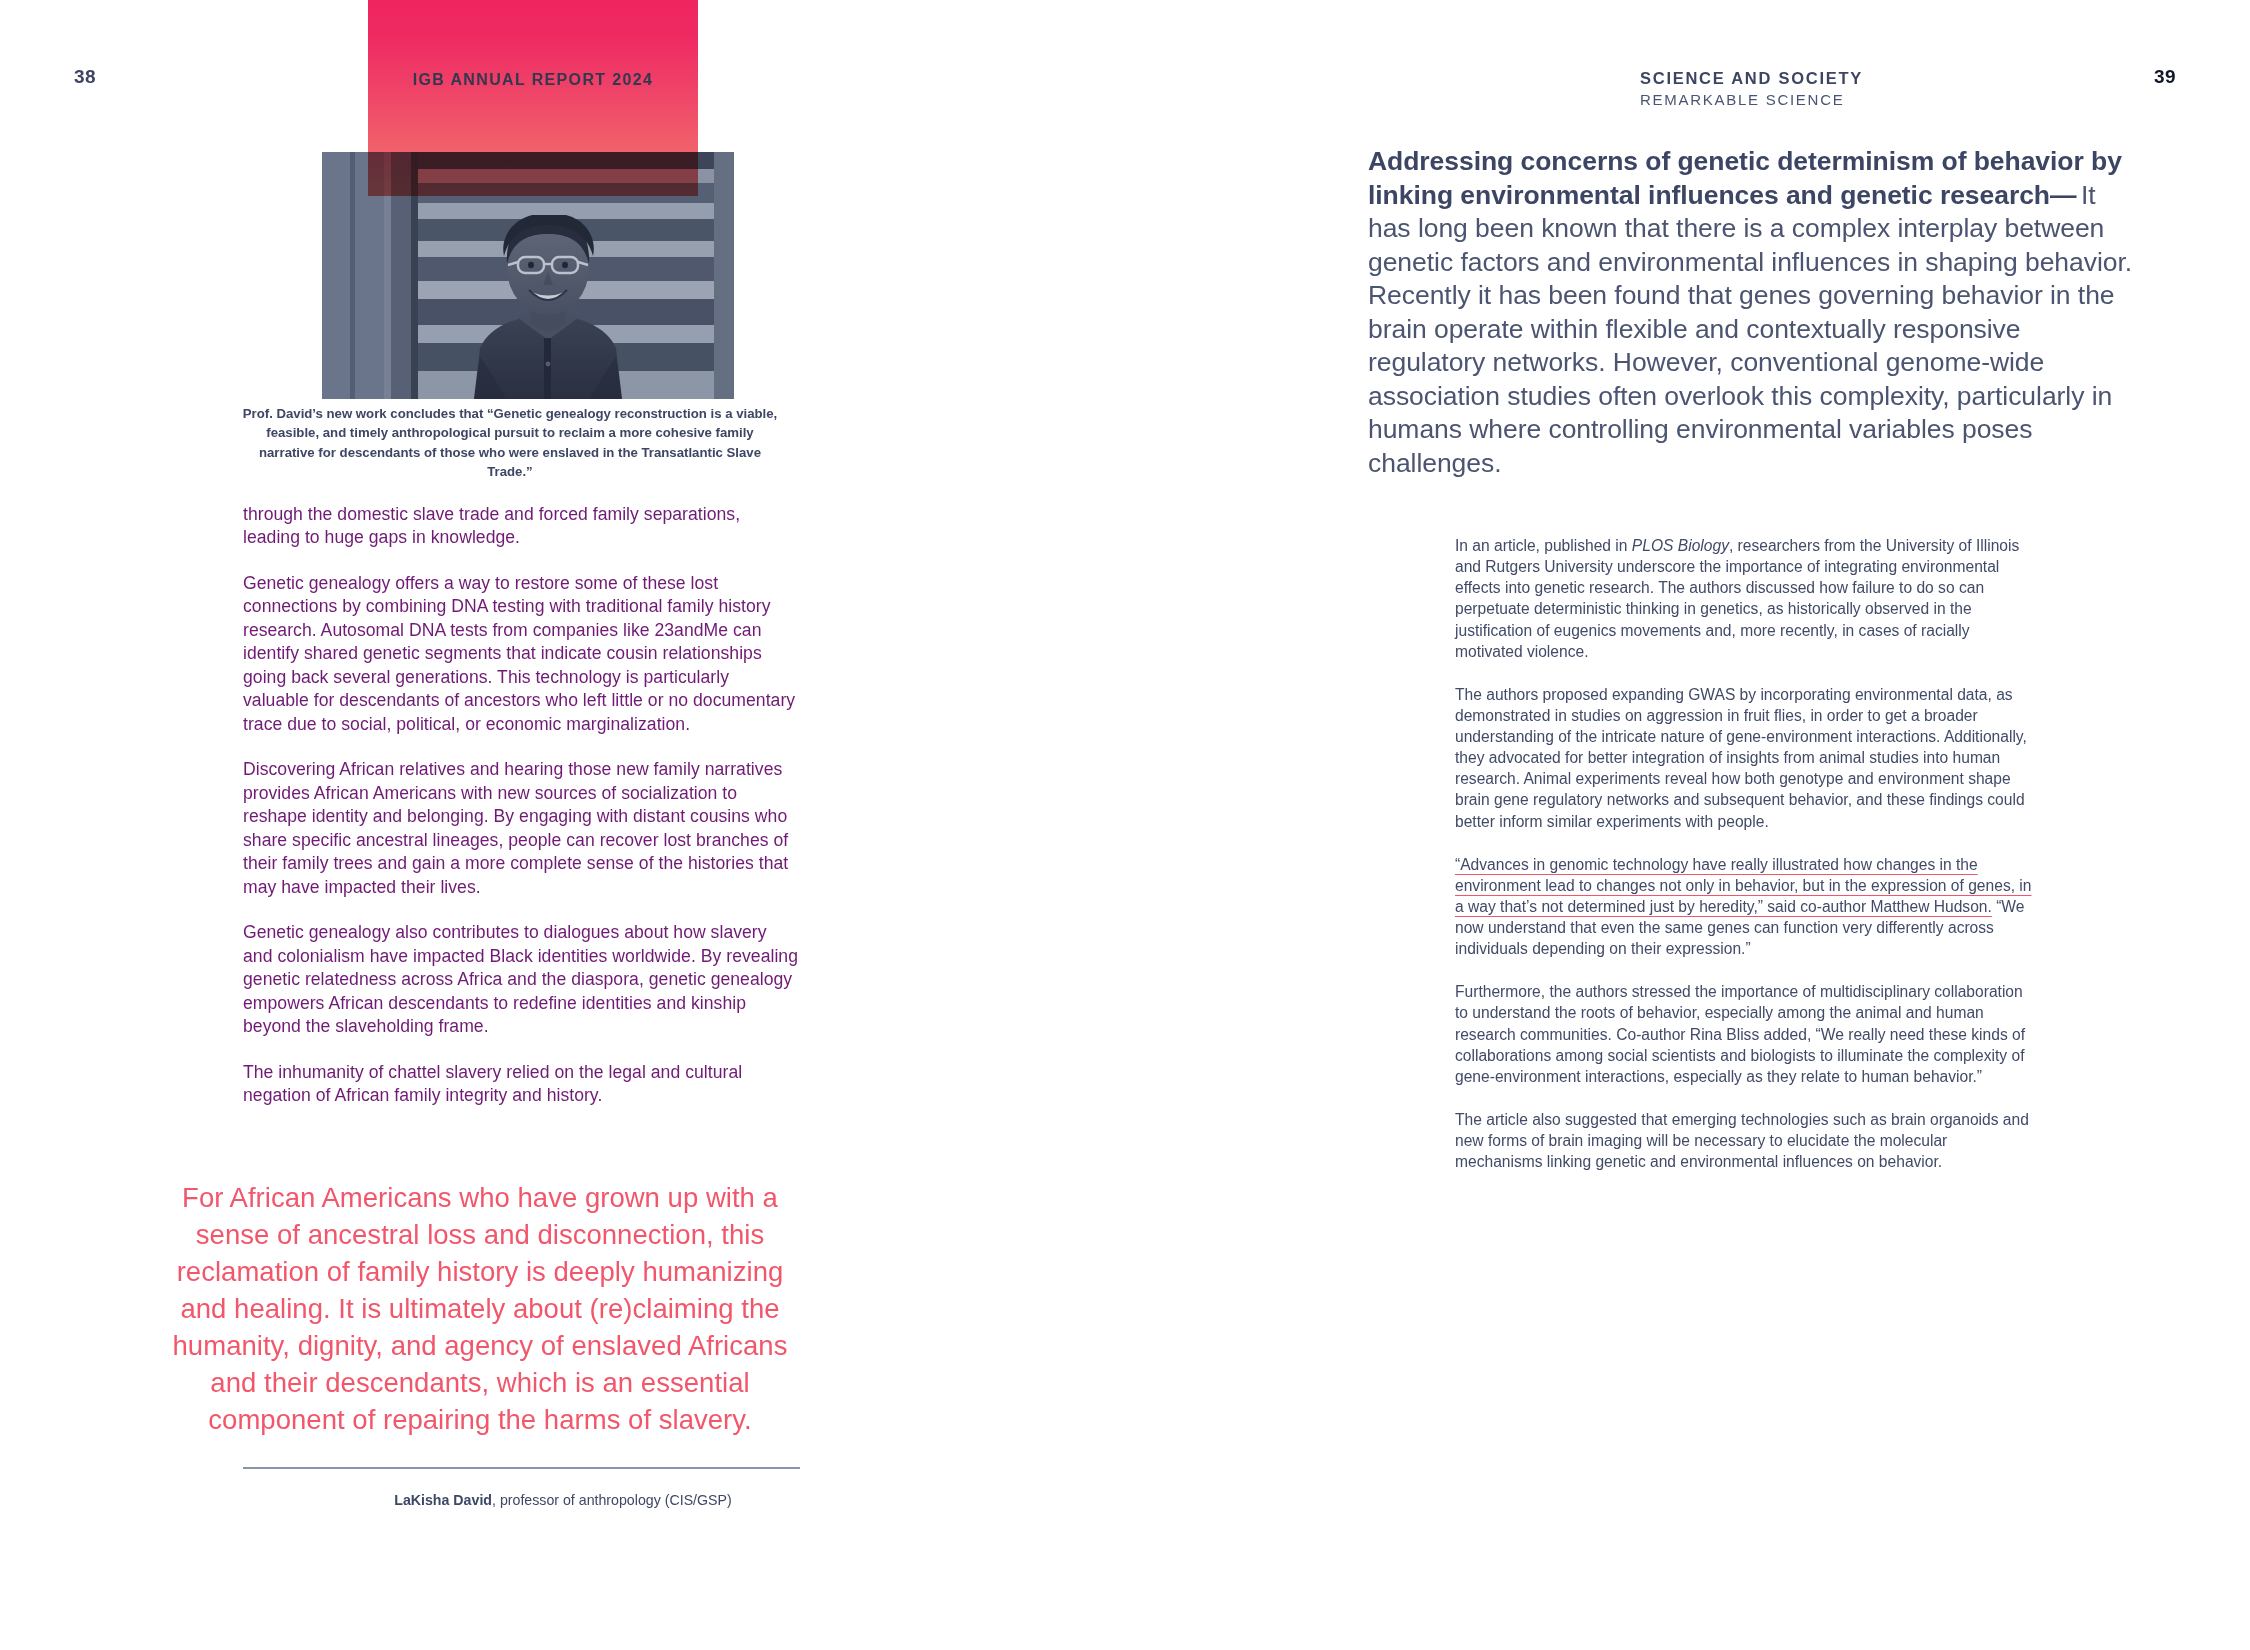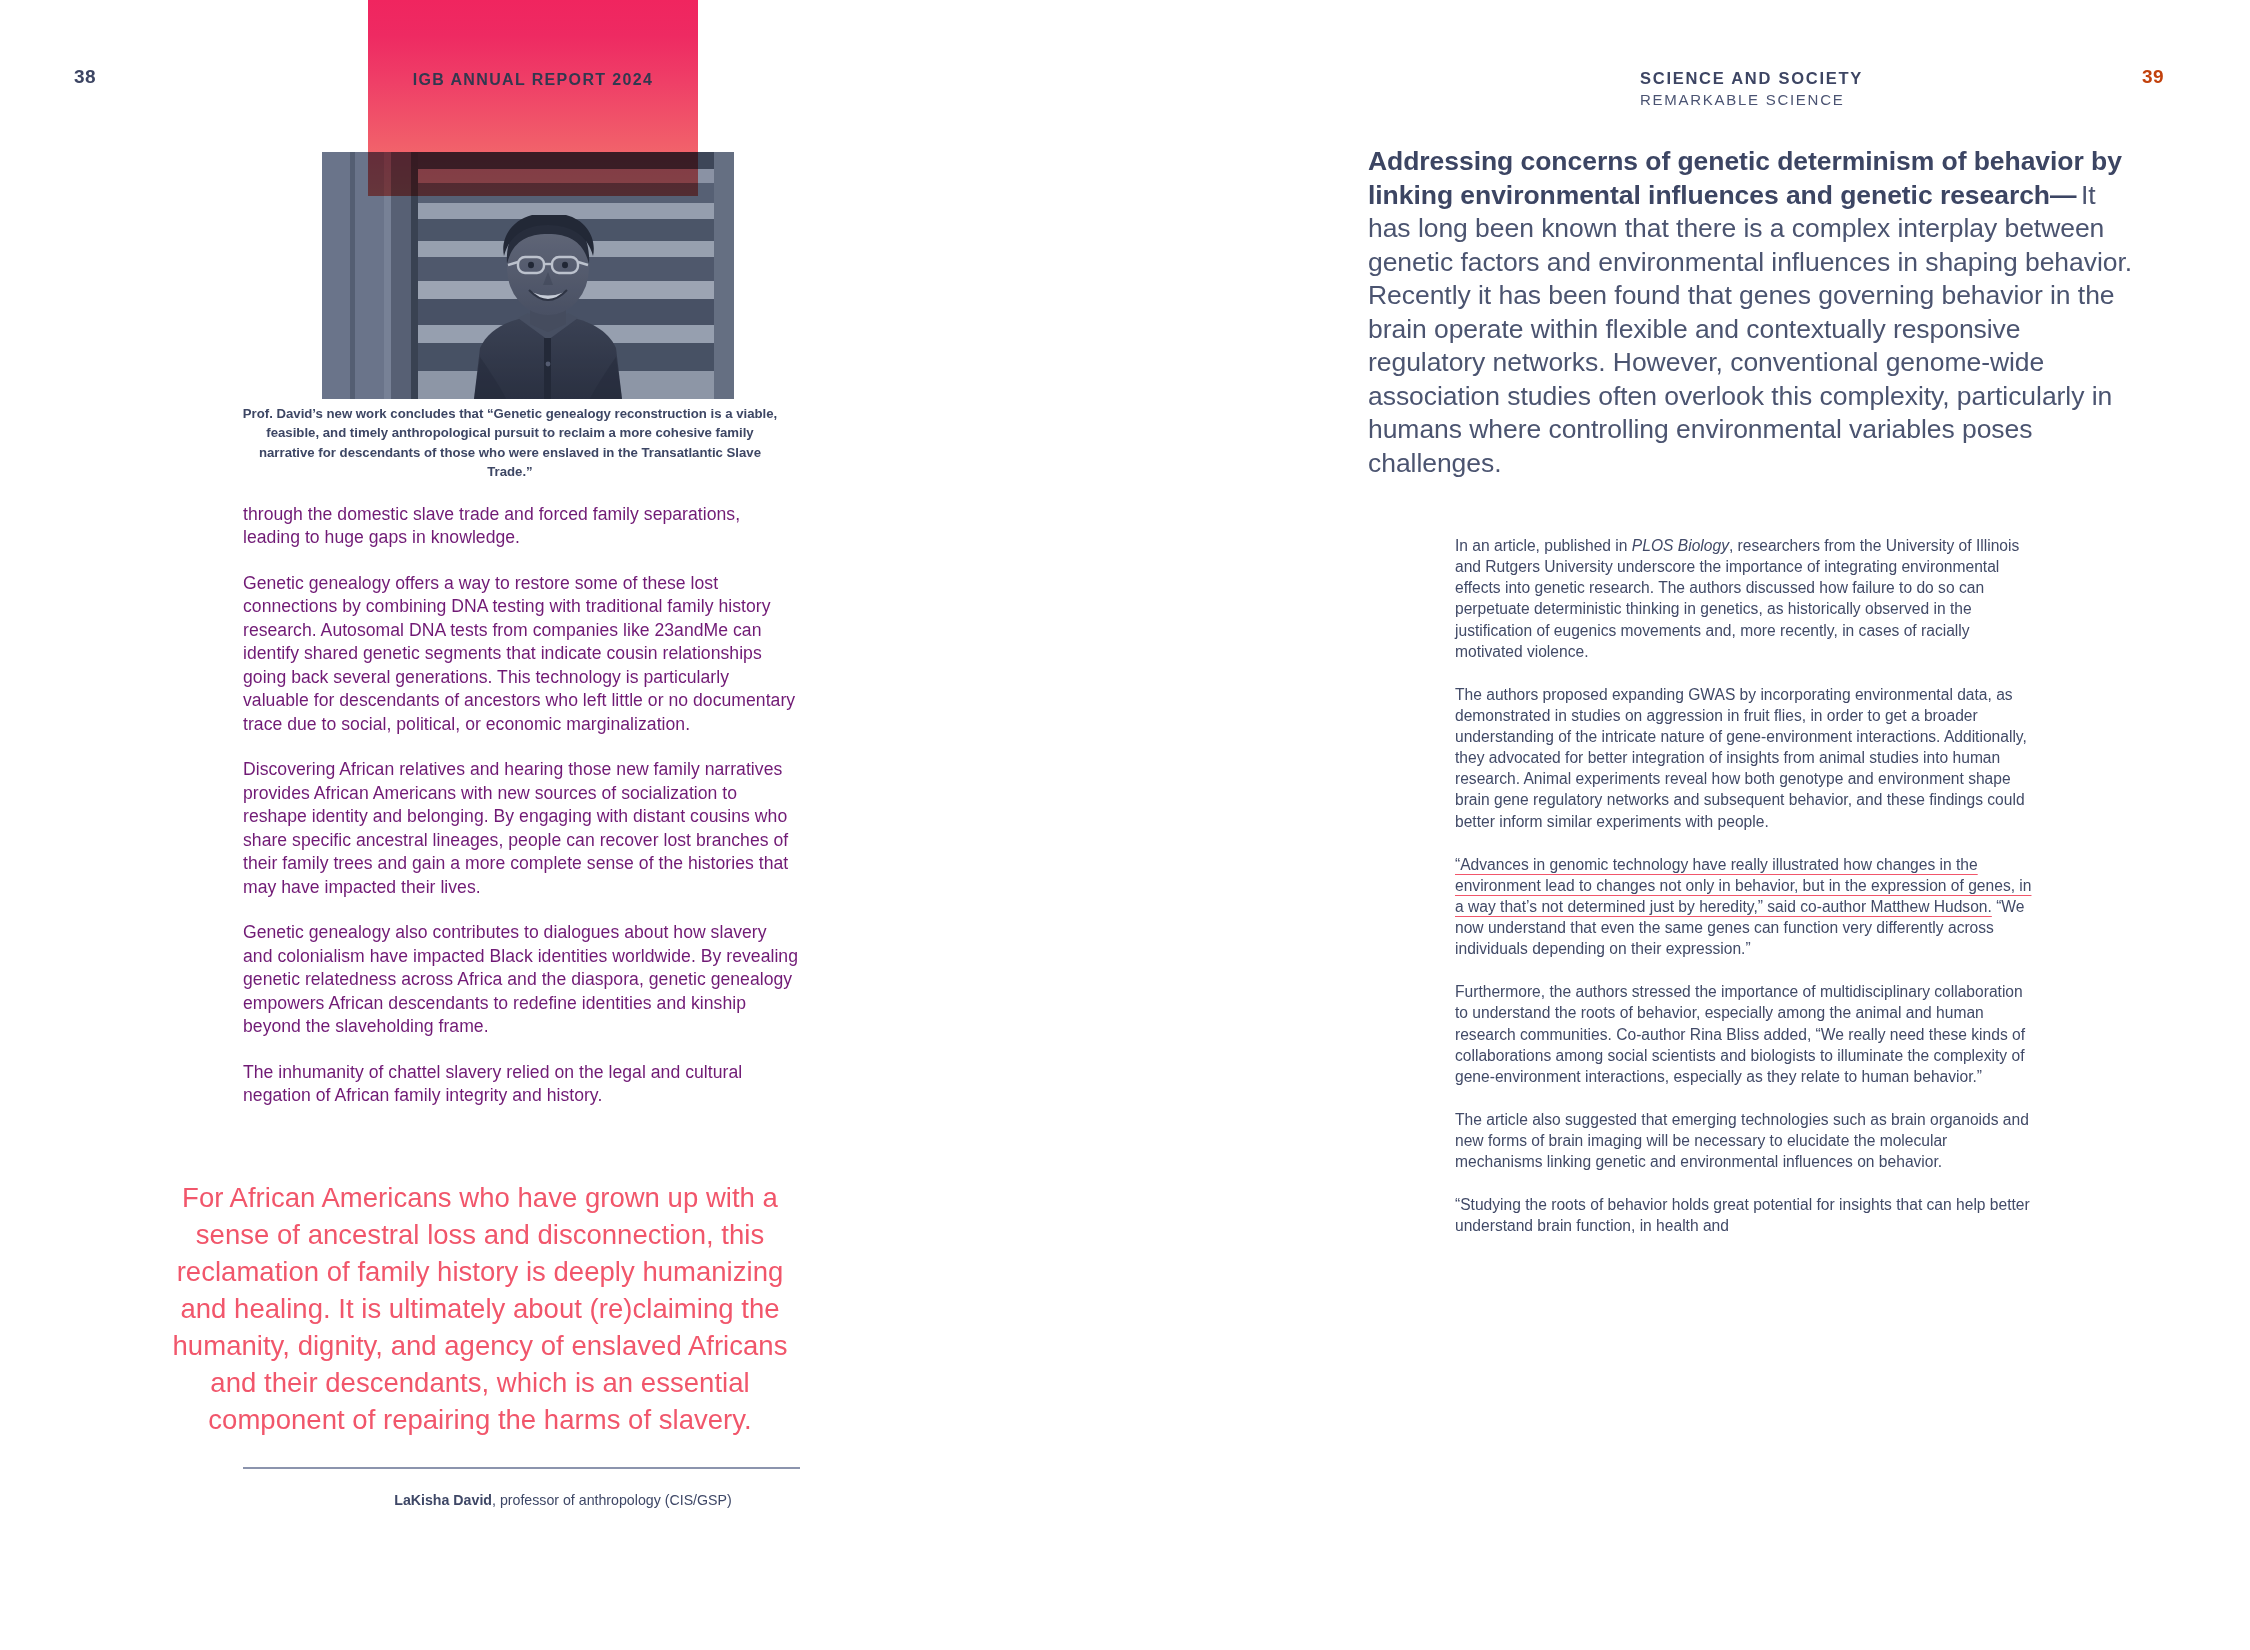--- a/index.html
+++ b/index.html
@@ -28,26 +28,26 @@
     position: absolute;
     left: 74px;
     top: 66px;
     font-size: 19px;
     font-weight: 700;
     letter-spacing: 0.02em;
     color: #3d4563;
   }
   .folio-right {
     position: absolute;
-    right: 86px;
+    right: 74px;
     top: 66px;
     font-size: 19px;
     font-weight: 700;
     letter-spacing: 0.02em;
-    color: #c2410c;
+    color: #0f172a;
     text-align: left;
   }
   .runhead-right {
     position: absolute;
     left: 1640px;
     top: 68px;
     width: 460px;
     text-align: left;
   }
   .runhead-line1 {
@@ -342,16 +342,15 @@
     <span class="lede-head">Addressing concerns of genetic determinism of behavior by linking environmental influences and genetic research—</span>
     <span class="lede-body">It has long been known that there is a complex interplay between genetic factors and environmental influences in shaping behavior. Recently it has been found that genes governing behavior in the brain operate within flexible and contextually responsive regulatory networks. However, conventional genome-wide association studies often overlook this complexity, particularly in humans where controlling environmental variables poses challenges.</span>
   </div>
 
   <div class="right-col">
     <p><span>In an article, published in </span><em>PLOS Biology</em><span>, researchers from the University of Illinois and Rutgers University underscore the importance of integrating environmental effects into genetic research. The authors discussed how failure to do so can perpetuate deterministic thinking in genetics, as historically observed in the justification of eugenics movements and, more recently, in cases of racially motivated violence.</span></p>
     <p>The authors proposed expanding GWAS by incorporating environmental data, as demonstrated in studies on aggression in fruit flies, in order to get a broader understanding of the intricate nature of gene-environment interactions. Additionally, they advocated for better integration of insights from animal studies into human research. Animal experiments reveal how both genotype and environment shape brain gene regulatory networks and subsequent behavior, and these findings could better inform similar experiments with people.</p>
     <p><span class="quote-underline">“Advances in genomic technology have really illustrated how changes in the environment lead to changes not only in behavior, but in the expression of genes, in a way that’s not determined just by heredity,” said co-author Matthew Hudson.</span><span> “We now understand that even the same genes can function very differently across individuals depending on their expression.”</span></p>
     <p>Furthermore, the authors stressed the importance of multidisciplinary collaboration to understand the roots of behavior, especially among the animal and human research communities. Co-author Rina Bliss added, “We really need these kinds of collaborations among social scientists and biologists to illuminate the complexity of gene-environment interactions, especially as they relate to human behavior.”</p>
     <p>The article also suggested that emerging technologies such as brain organoids and new forms of brain imaging will be necessary to elucidate the molecular mechanisms linking genetic and environmental influences on behavior.</p>
-    <p>“Studying the roots of behavior holds great potential for insights that can help better understand brain function, in health and</p>
   </div>
 
 </div>
 
 </body></html>

